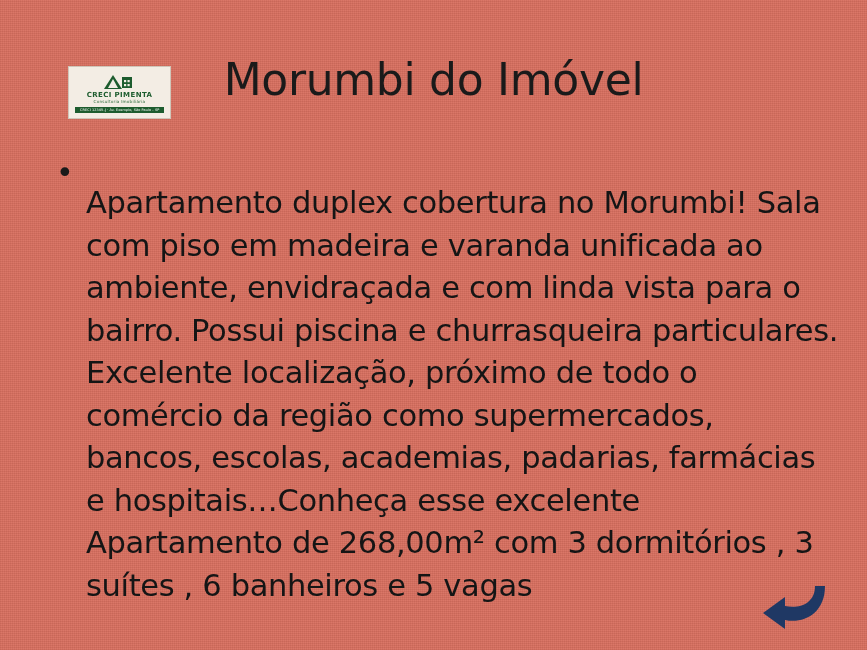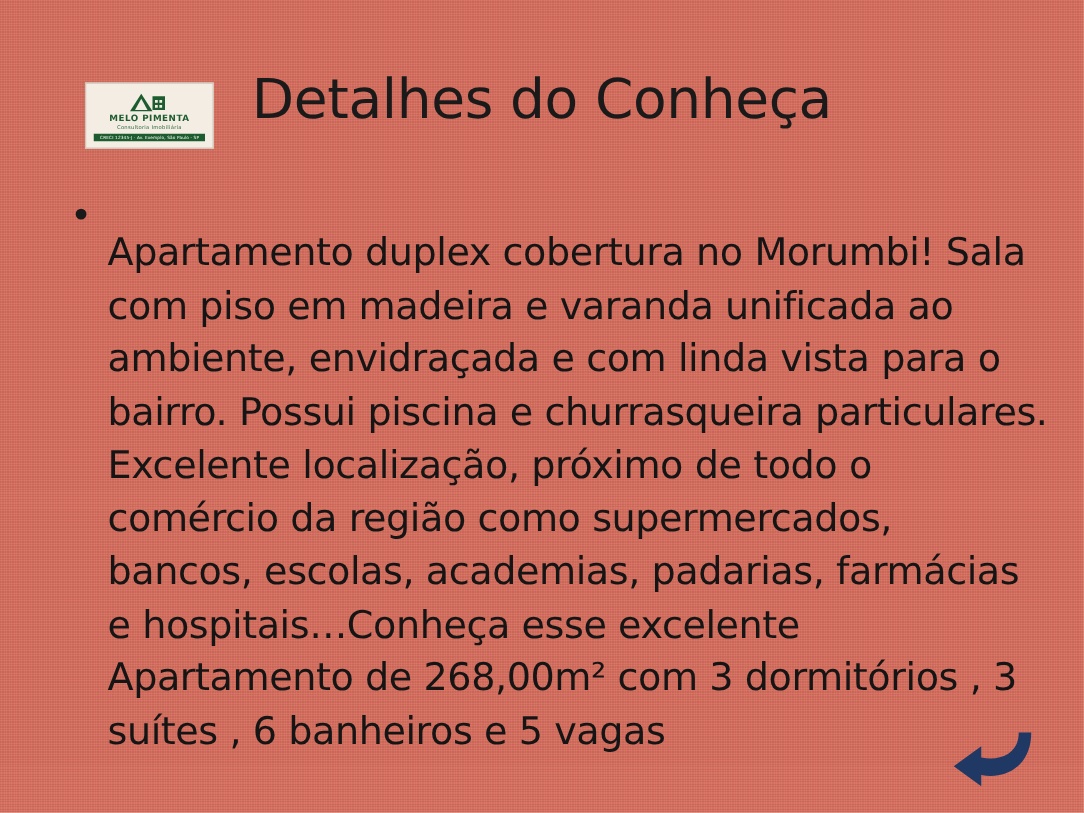--- a/index.html
+++ b/index.html
@@ -151,28 +151,28 @@
       <svg width="58" height="16" viewBox="0 0 58 16" xmlns="http://www.w3.org/2000/svg">
         <polygon points="22,1 31,15 13,15" fill="#1d5c2e"></polygon>
         <polygon points="22,5 27,14 17,14" fill="#f3ede4"></polygon>
         <rect x="31" y="3" width="10" height="11" fill="#1d5c2e"></rect>
         <rect x="33" y="6" width="2.2" height="2.2" fill="#f3ede4"></rect>
         <rect x="36.5" y="6" width="2.2" height="2.2" fill="#f3ede4"></rect>
         <rect x="33" y="10" width="2.2" height="2.2" fill="#f3ede4"></rect>
         <rect x="36.5" y="10" width="2.2" height="2.2" fill="#f3ede4"></rect>
       </svg>
     </div>
-    <div class="logo-name">MELO PIMENTA</div>
+    <div class="logo-name">CRECI PIMENTA</div>
     <div class="logo-sub">Consultoria Imobiliária</div>
     <div class="logo-bar">
       <span>CRECI 12345-J · Av. Exemplo, São Paulo - SP</span>
     </div>
   </div>
 
-  <div class="title">Detalhes do Conheça</div>
+  <div class="title">Morumbi do Imóvel</div>
 
   <div class="body">
     <div class="bullet-row">
       <div class="bullet-dot">•</div>
       <div class="bullet-text">Apartamento duplex cobertura no Morumbi! Sala com piso em madeira e varanda unificada ao ambiente, envidraçada e com linda vista para o bairro. Possui piscina e churrasqueira particulares. Excelente localização, próximo de todo o comércio da região como supermercados, bancos, escolas, academias, padarias, farmácias e hospitais…Conheça esse excelente Apartamento de 268,00m² com 3 dormitórios , 3 suítes , 6 banheiros e 5 vagas</div>
     </div>
   </div>
 
   <div class="back-arrow">
     <svg width="70" height="52" viewBox="0 0 70 52" xmlns="http://www.w3.org/2000/svg">

